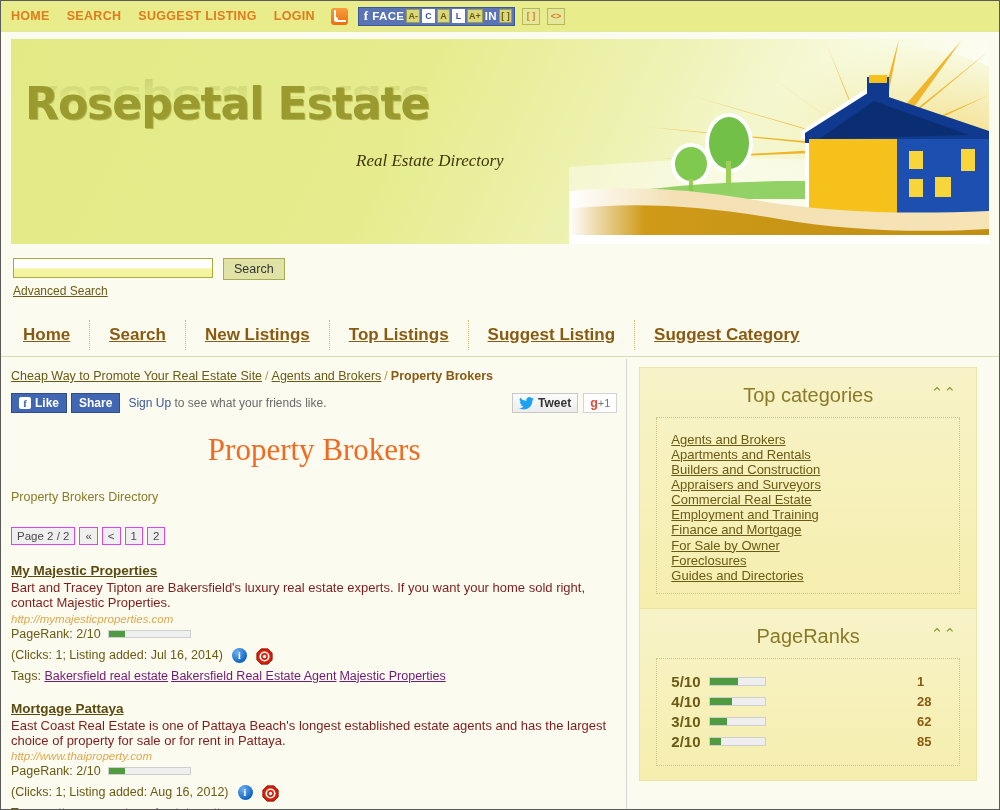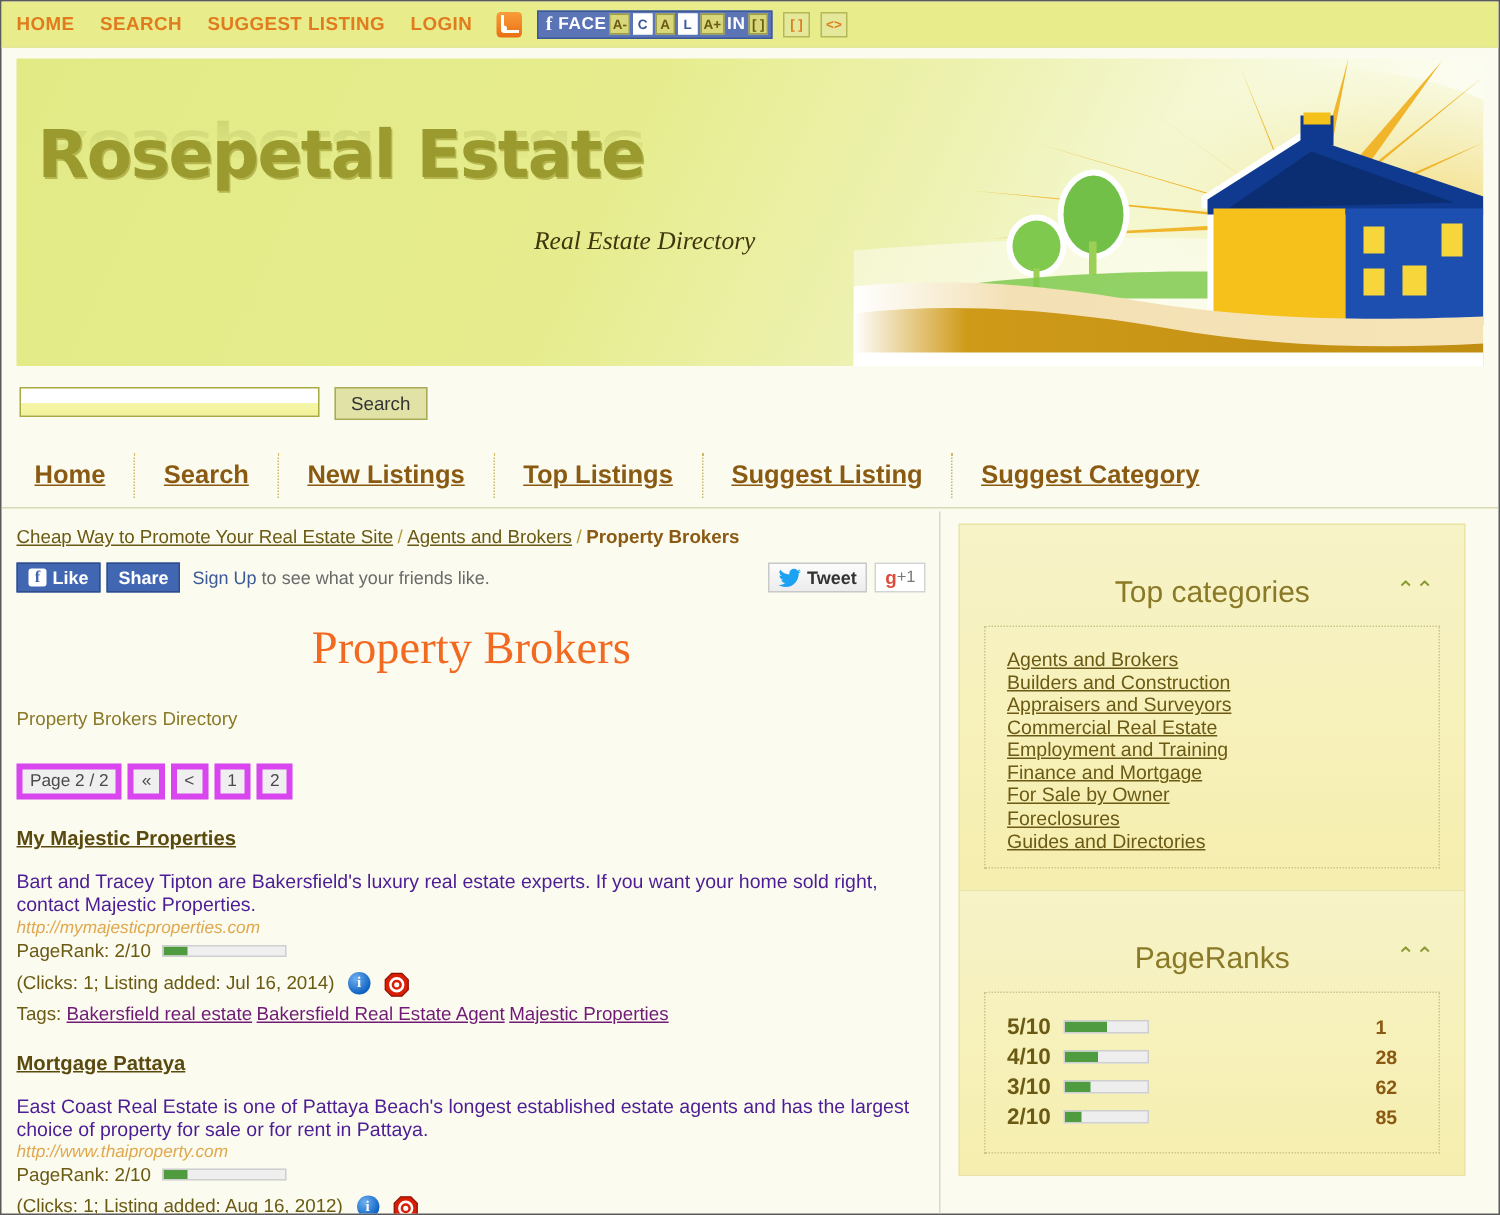--- a/index.html
+++ b/index.html
@@ -178,33 +178,33 @@
   .pagetitle {
     text-align:center; font-family:"Liberation Serif", serif;
     font-size:31px; color:#f26a21; font-weight:normal;
     margin:18px 0 0 0; padding:0;
   }
   .subtitle { font-size:12.5px; color:#8a7a2a; margin:22px 0 0 0; }
 
   
   .pager { display:flex; align-items:center; gap:4px; margin:23px 0 0 0; }
   .pager .pg {
-    border:4px solid #d946ef; background:#efefef; color:#4a4a4a;
+    border:1px solid #d946ef; background:#efefef; color:#4a4a4a;
     font-size:11.5px; padding:2px 5px; min-width:17px; text-align:center;
     cursor:pointer;
   }
   .pager .pglabel { cursor:default; }
 
   
   .listing { margin-top:18px; }
   .listing .lname {
     font-size:13.5px; font-weight:bold; color:#5a4a10;
     text-decoration:underline; cursor:pointer;
   }
-  .listing .ldesc { font-size:13px; color:#4c1d95; line-height:1.18; margin-top:14px; }
+  .listing .ldesc { font-size:13px; color:#7f1d1d; line-height:1.18; margin-top:2px; }
   .listing .lurl {
     font-size:11.5px; font-style:italic; color:#e0a84e; margin-top:2px;
     text-decoration:none; cursor:pointer; display:block;
   }
   .prrow { display:flex; align-items:center; gap:7px; margin-top:2px; font-size:12.5px; color:#6b5a14; }
   .prbar {
     width:83px; height:8px; background:#efefef; border:1px solid #cfcfcf;
     position:relative; overflow:hidden;
   }
   .prbar > i { display:block; height:100%; background:#4f9b3f; }
@@ -226,21 +226,21 @@
   
   .panel {
     background:linear-gradient(#f7f3c8,#f6eeae);
     border:1px solid #ece4a2;
     padding:12px 16px 14px 16px;
   }
   .panel + .panel { border-top:none; }
   .ptitle {
     display:flex; align-items:center; justify-content:center;
     position:relative; font-size:20px; color:#8a7a28;
-    padding:4px 0 10px 0; border-bottom:1px dotted #cfc58c;margin-top:18px;
+    padding:4px 0 10px 0; border-bottom:1px dotted #cfc58c;
   }
   .chev {
     position:absolute; right:4px; top:6px;
     color:#8a9a32; font-size:15px; line-height:1; cursor:pointer;
     font-family:"DejaVu Sans", sans-serif;
   }
   .plist {
     border:1px dotted #cfc58c; border-top:none;
     padding:14px 0 10px 14px; margin-top:0;
   }
@@ -358,20 +358,21 @@
       <div class="logo-refl">Rosepetal Estate</div>
       <div class="logo">Rosepetal Estate</div>
       <div class="tagline">Real Estate Directory</div>
     </div>
   </div>
 
   <div class="searchrow">
     <input class="searchbox" type="text" placeholder="" style="">
     <button class="searchbtn">Search</button>
   </div>
+  <a class="advsearch">Advanced Search</a>
 
   <div class="mainnav">
     <span class="navitem">Home</span>
     <span class="navitem">Search</span>
     <span class="navitem">New Listings</span>
     <span class="navitem">Top Listings</span>
     <span class="navitem">Suggest Listing</span>
     <span class="navitem">Suggest Category</span>
   </div>
   <div class="navrule"></div>
@@ -476,20 +477,21 @@
 
     <div class="rightcol">
 
       <div class="panel">
         <div class="ptitle">
           <span>Top categories</span>
           <span class="chev">⌃⌃</span>
         </div>
         <div class="plist">
           <a>Agents and Brokers</a>
+          <a>Apartments and Rentals</a>
           <a>Builders and Construction</a>
           <a>Appraisers and Surveyors</a>
           <a>Commercial Real Estate</a>
           <a>Employment and Training</a>
           <a>Finance and Mortgage</a>
           <a>For Sale by Owner</a>
           <a>Foreclosures</a>
           <a>Guides and Directories</a>
         </div>
       </div>

